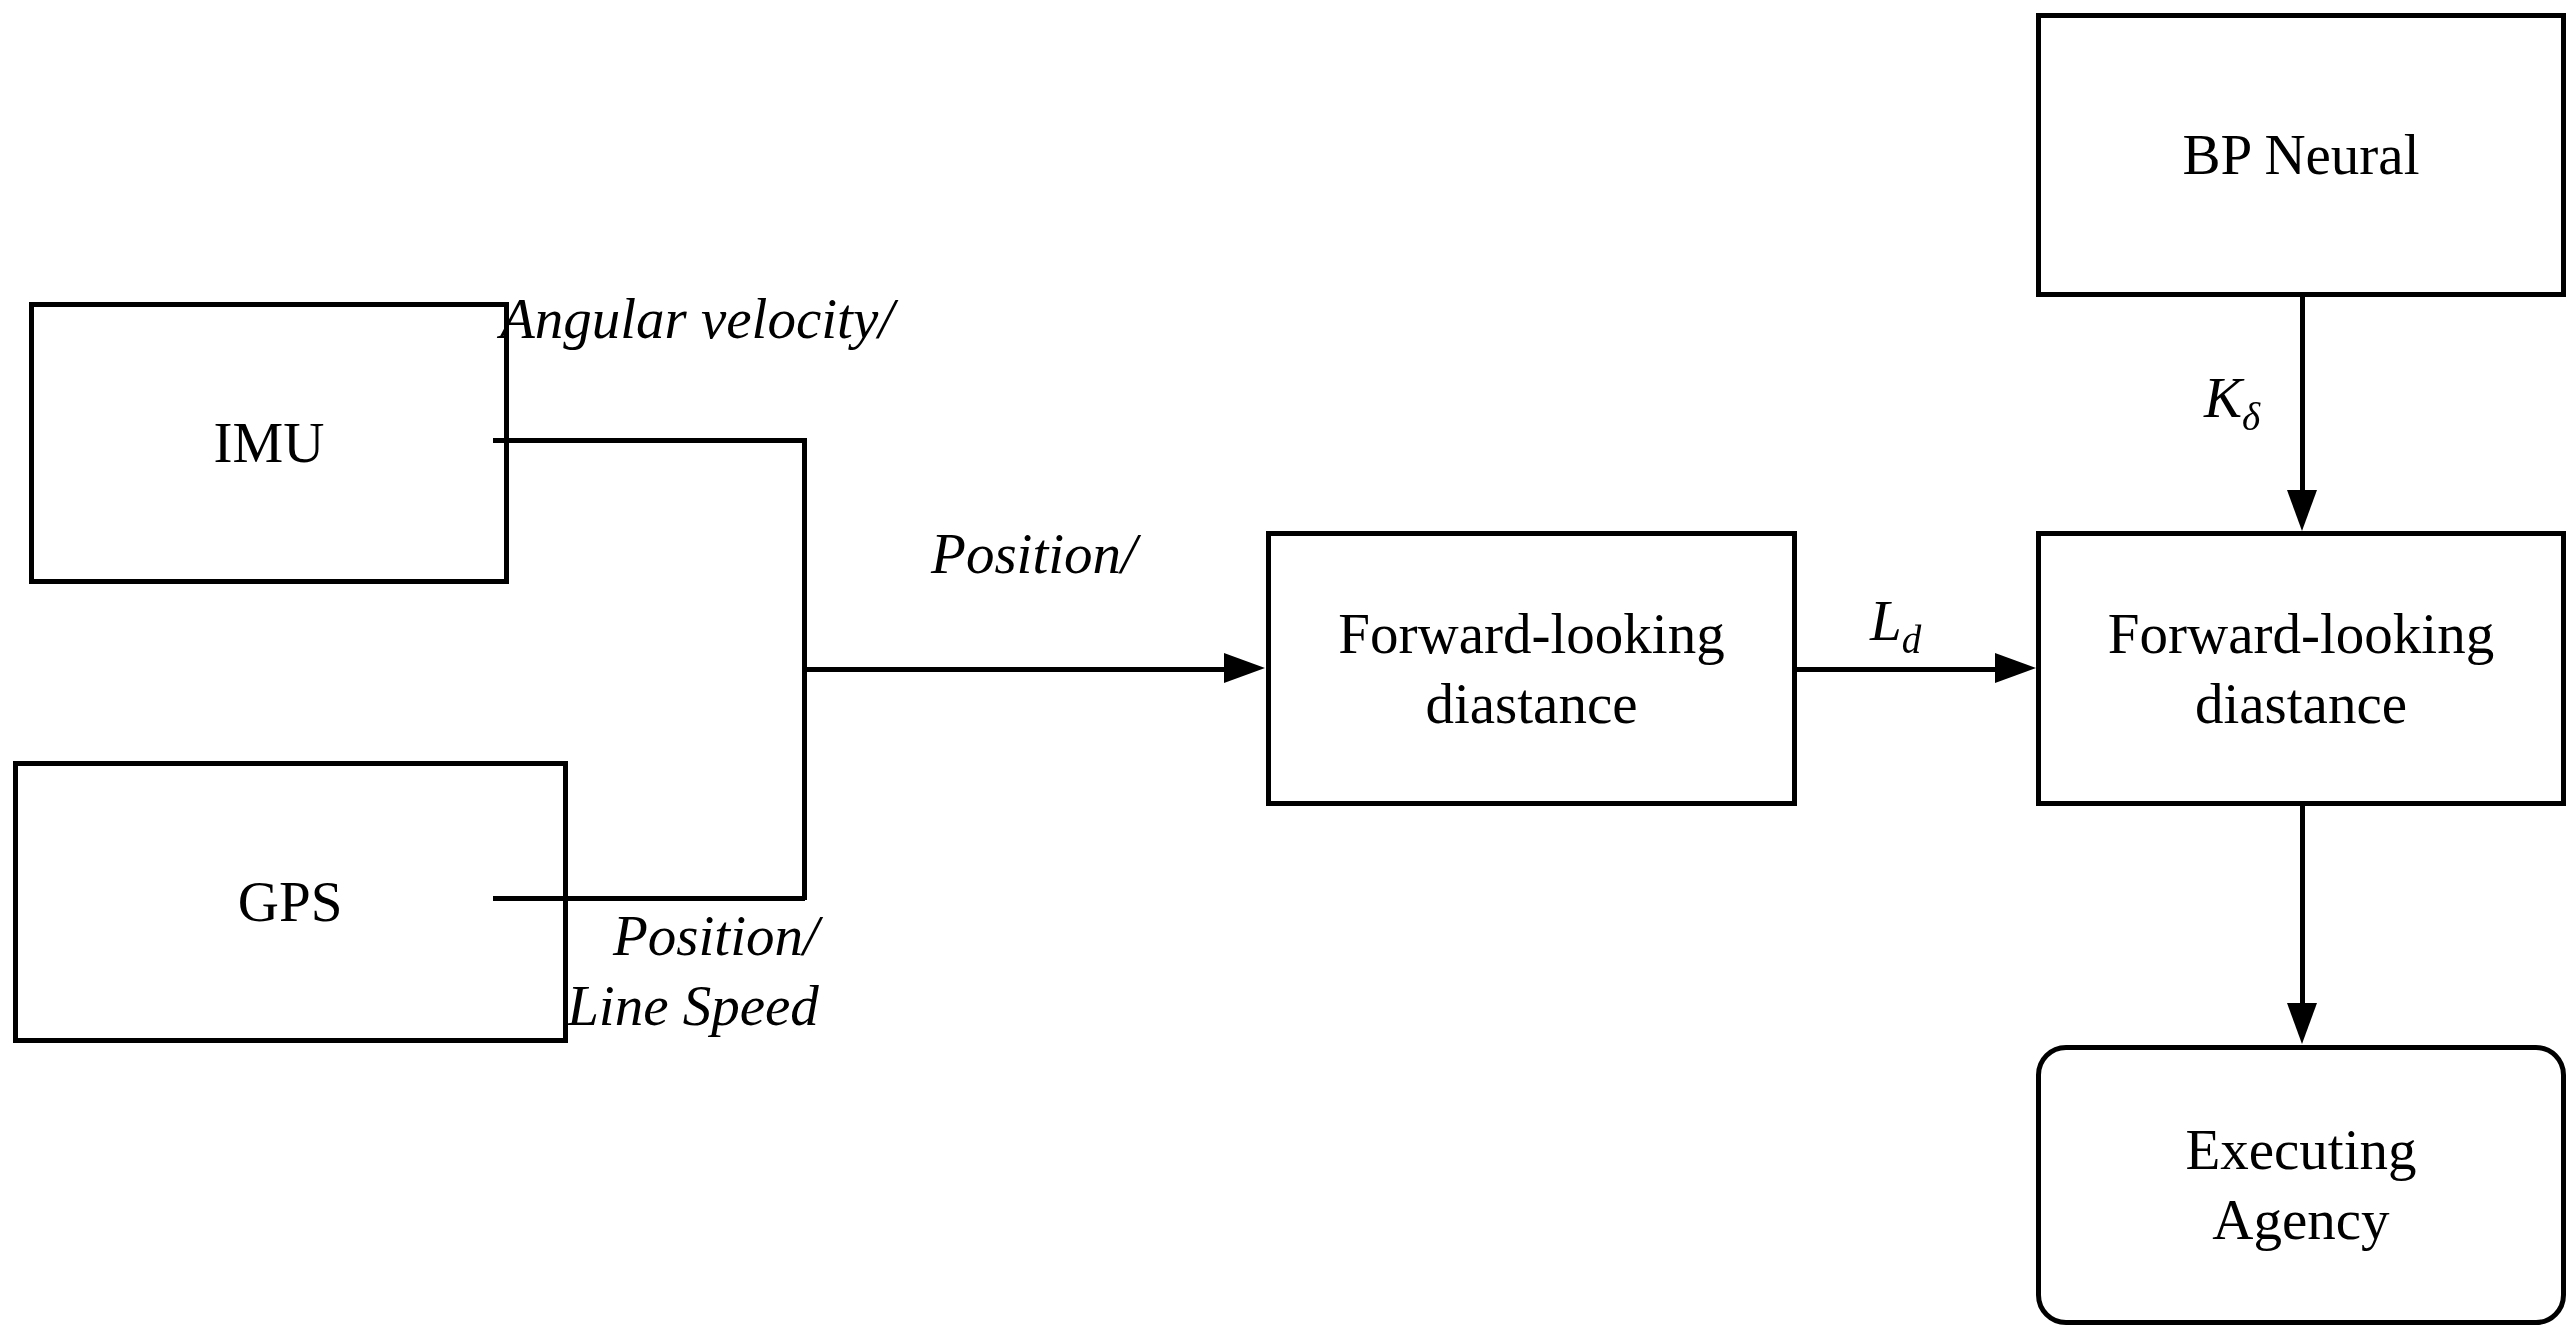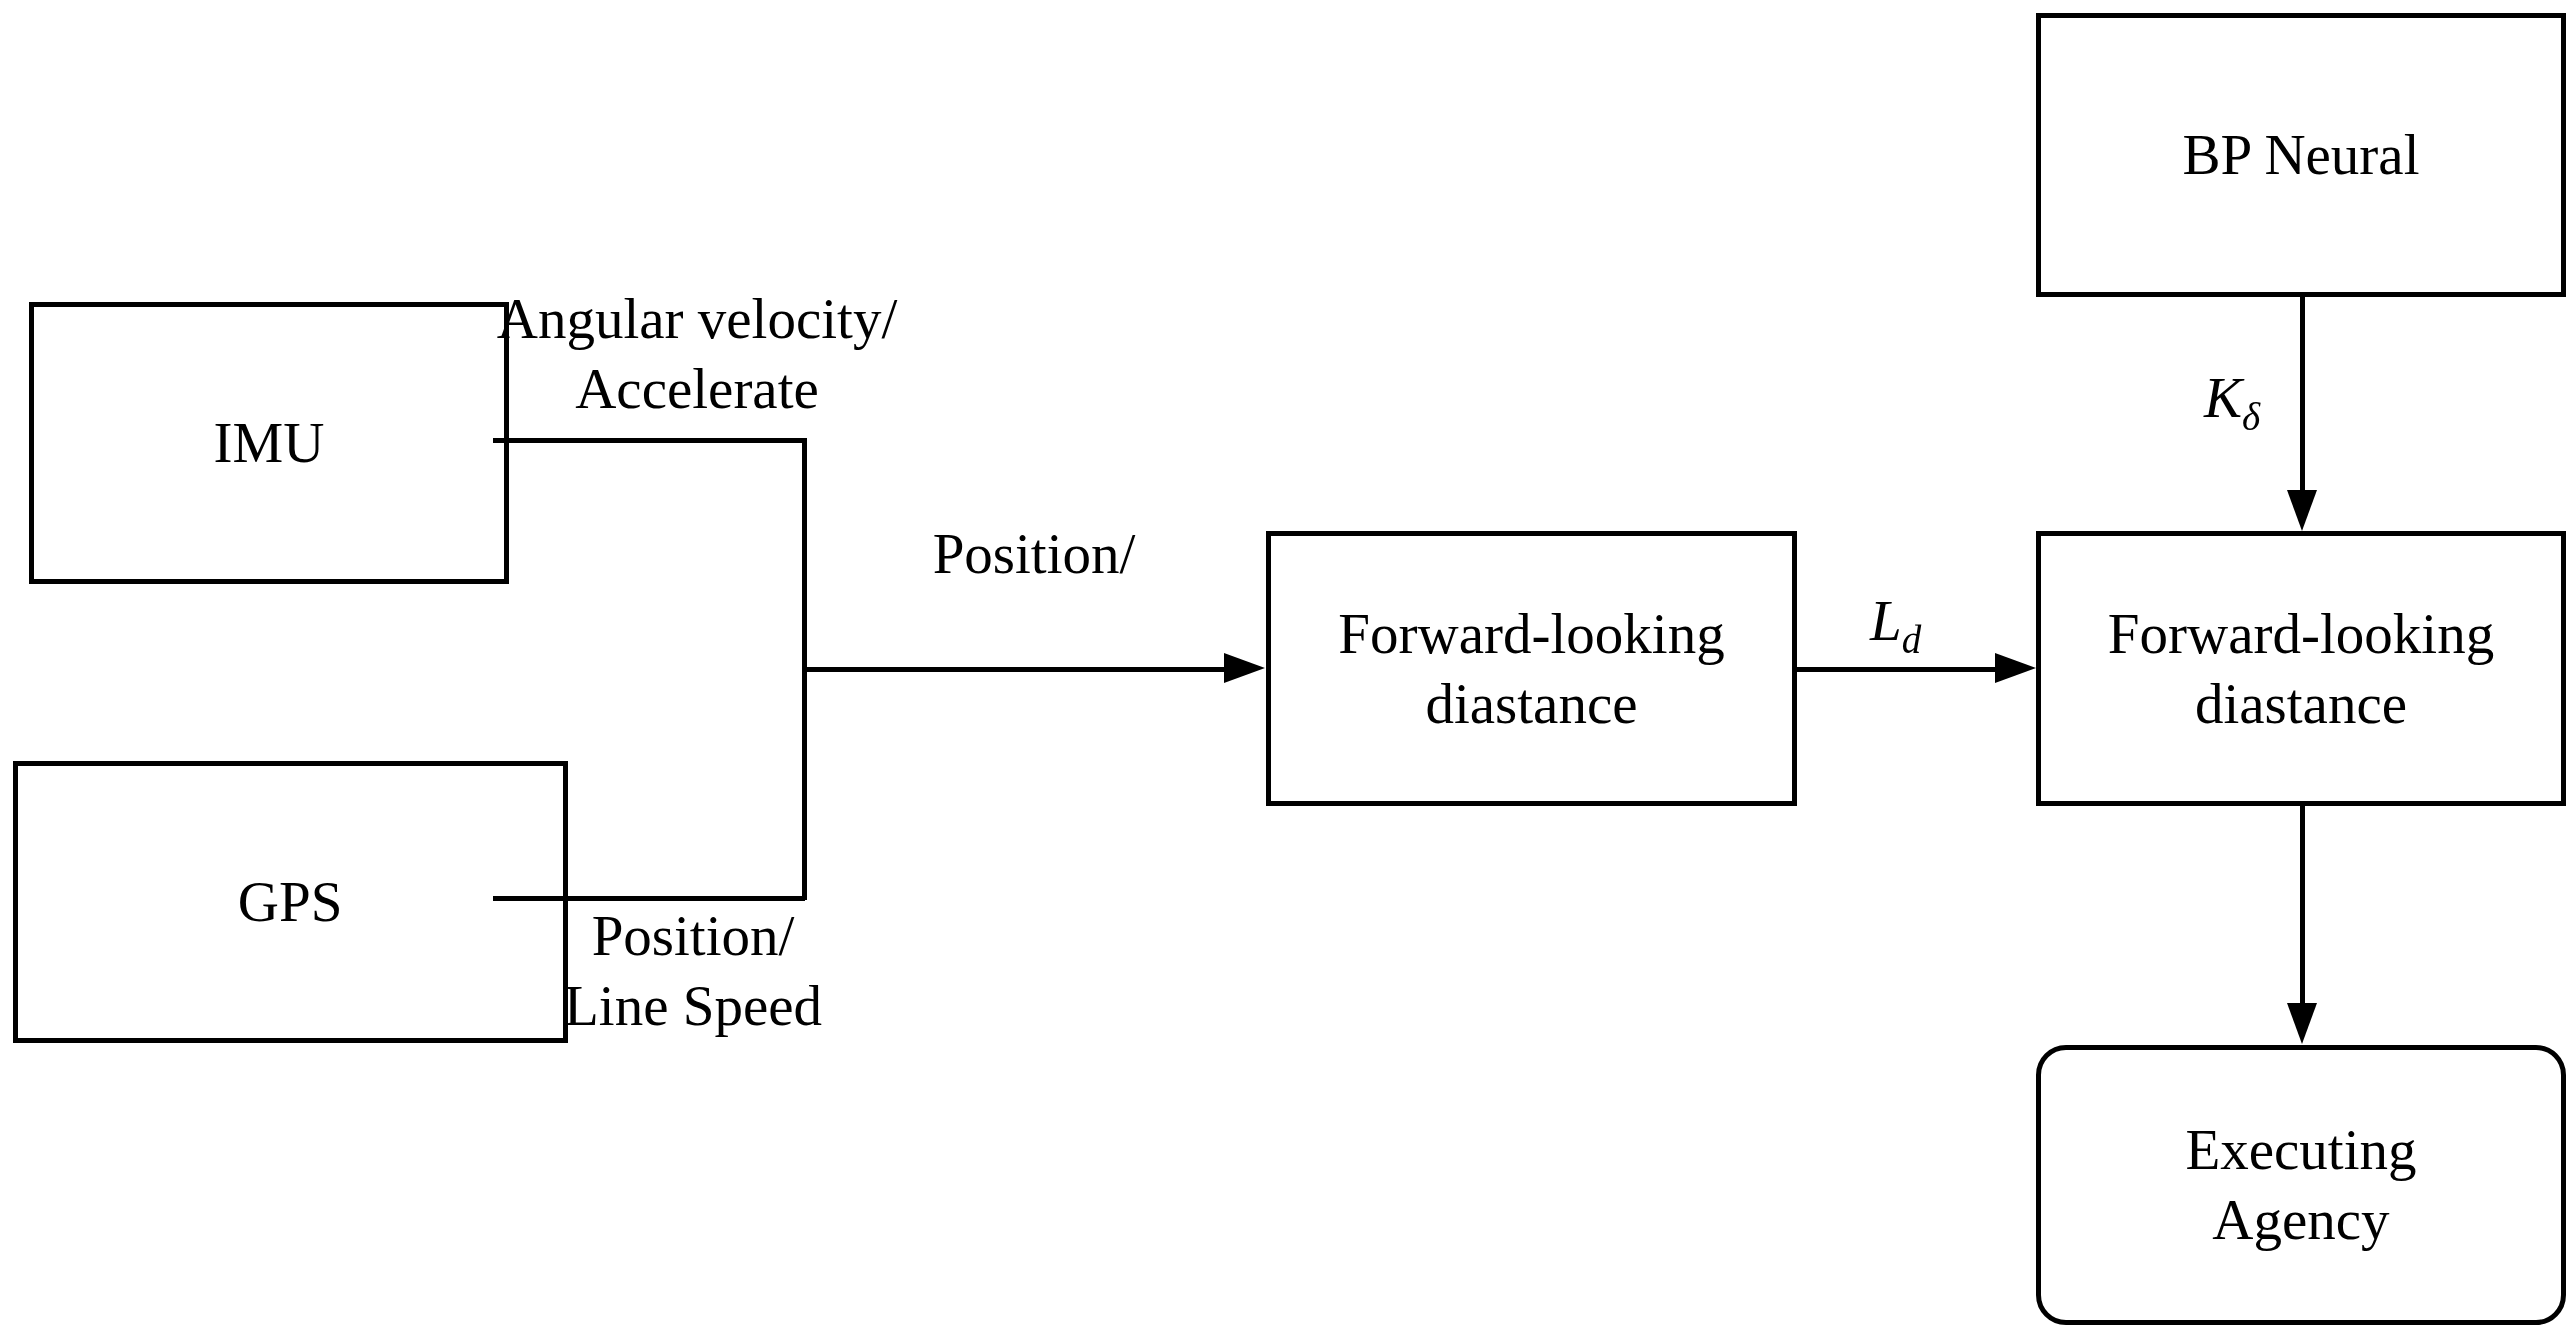--- a/index.html
+++ b/index.html
@@ -21,23 +21,24 @@
     align-items:center;
     justify-content:center;
     text-align:left;
     font-size:57px;
     line-height:70px;
   }
   .edge-label{
     position:absolute;
     font-size:57px;
     line-height:70px;
-    text-align:center;
+    text-align:right;
     white-space:nowrap;
     transform:translateX(-50%);
+    font-style:italic;
   }
   .math-label{
     position:absolute;
     font-size:57px;
     line-height:63px;
     white-space:nowrap;
     font-style:italic;
   }
   .math-label sub{
     font-size:39px;
@@ -101,21 +102,20 @@
   <div class="arrow-right" style="left:1995px;top:653px;"></div>
 
   <div class="line" style="left:2300px;top:296px;width:4.5px;height:197px;"></div>
   <div class="arrow-down" style="left:2287px;top:490px;"></div>
 
   <div class="line" style="left:2300px;top:806px;width:4.5px;height:199px;"></div>
   <div class="arrow-down" style="left:2287px;top:1003px;"></div>
 
   <div class="edge-label" style="left:697px;top:284px;">
     <div>Angular velocity/</div>
-    <div>Accelerate</div>
   </div>
 
   <div class="edge-label" style="left:1034px;top:519px;">
     <div>Position/</div>
   </div>
 
   <div class="edge-label" style="left:693px;top:901px;">
     <div>Position/</div>
     <div>Line Speed</div>
   </div>

